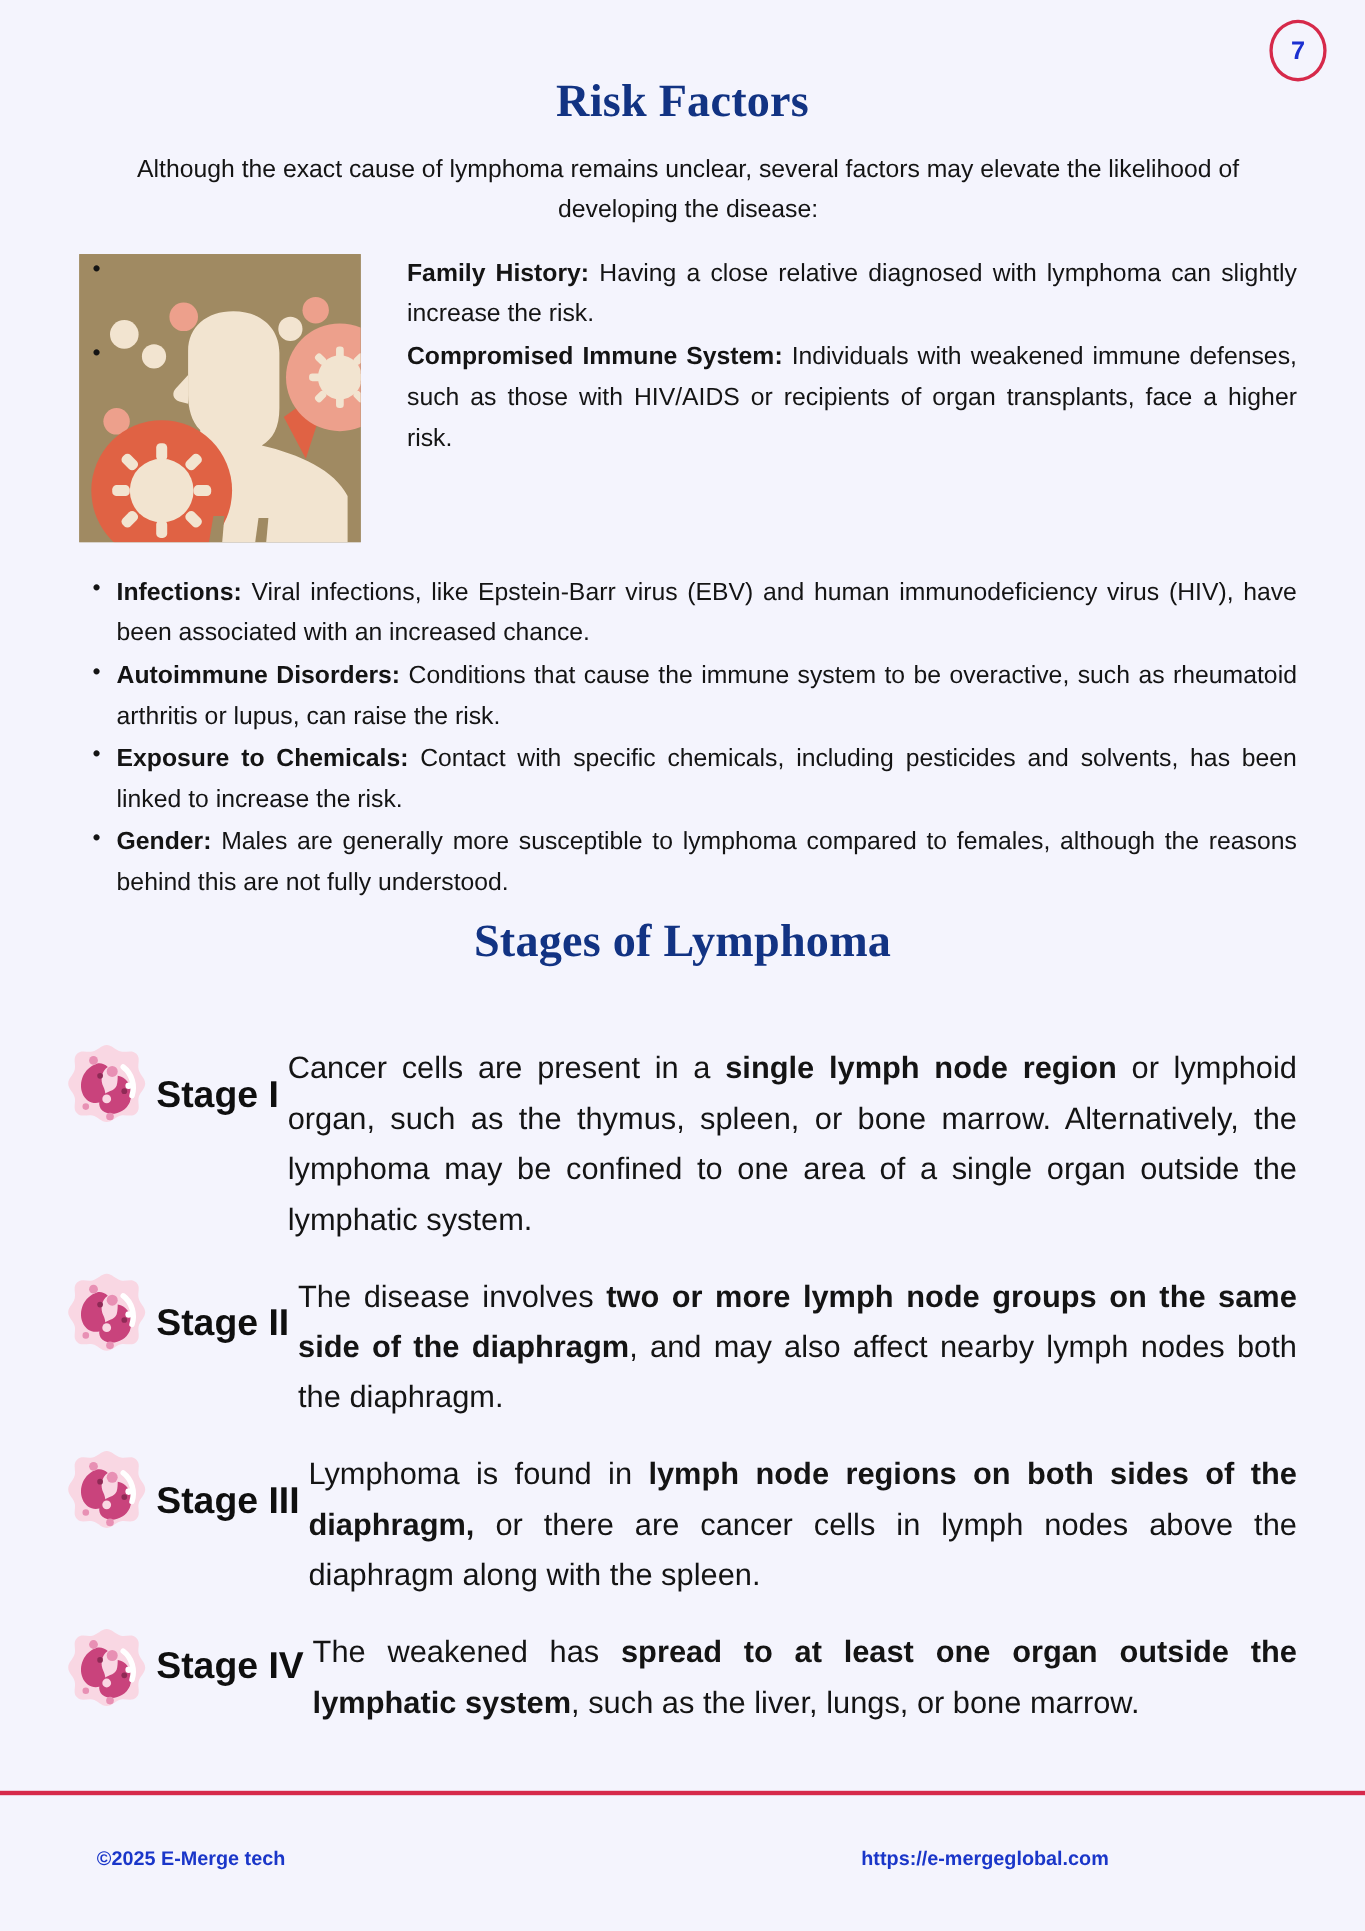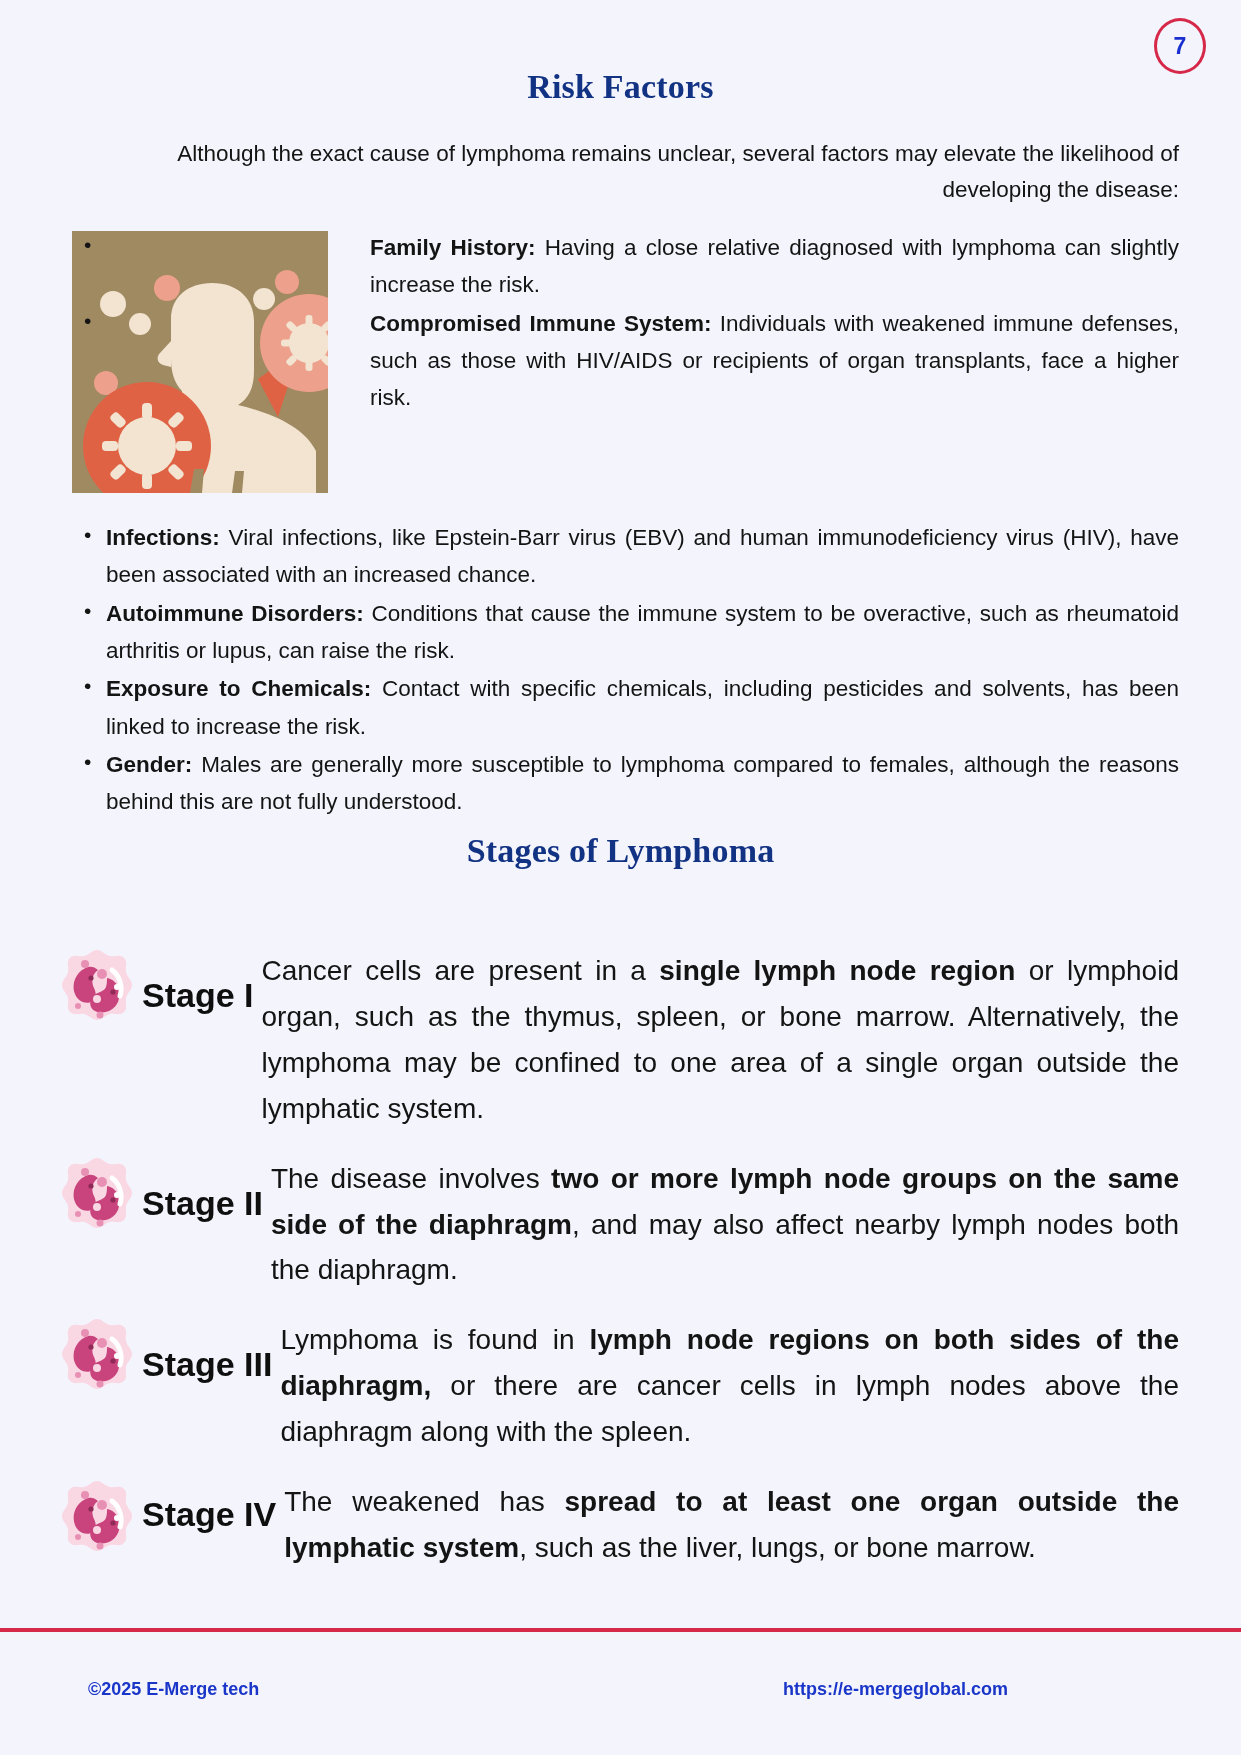--- a/index.html
+++ b/index.html
@@ -43,21 +43,21 @@
     font-family: "Liberation Sans", sans-serif;
     line-height: 1;
   }
 
   
   h1.section-title {
     font-family: "Liberation Serif", serif;
     font-weight: bold;
     color: #123383;
     text-align: center;
-    font-size: 34px;
+    font-size: 42px;
     margin: 0;
     letter-spacing: 0.2px;
   }
   .title-risk {
     position: absolute;
     top: 68px;
     left: 0;
     right: 0;
   }
   .title-stages {
@@ -73,21 +73,21 @@
     position: absolute;
     left: 72px;
     right: 62px;
     top: 136px;
   }
   p.intro {
     font-size: 22.5px;
     line-height: 1.62;
     color: #141414;
     margin: 0;
-    text-align: right;
+    text-align: center;
     font-family: "Liberation Sans", sans-serif;
     font-stretch: condensed;
   }
 
   
   .figure {
     float: left;
     width: 256px;
     height: 262px;
     margin: 22px 42px 6px 0;

